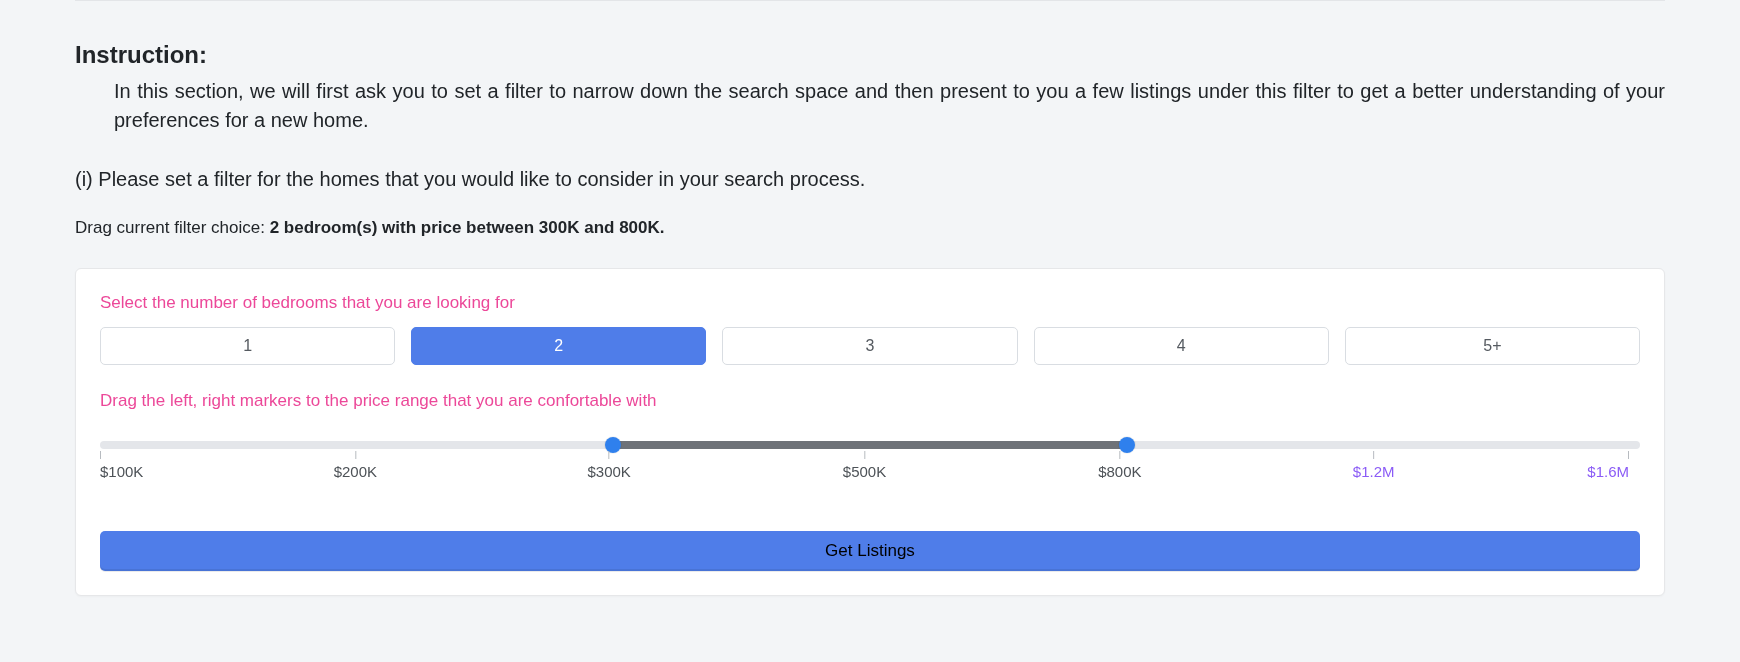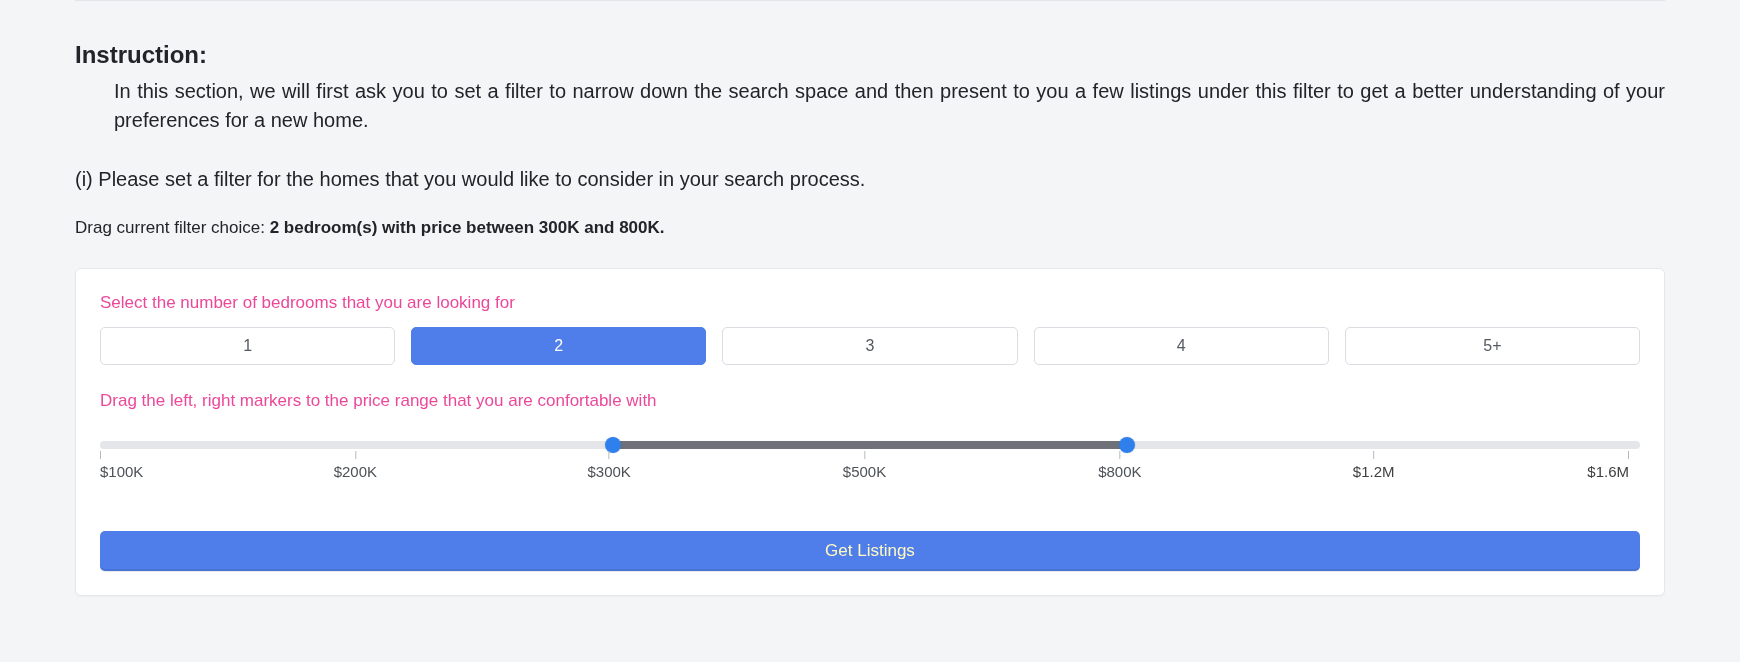--- a/index.html
+++ b/index.html
@@ -139,30 +139,30 @@
     height: 8px;
     background: #b7bbc0;
     margin-top: 2px;
   }
   .tick .lbl {
     margin-top: 4px;
     font-size: 15px;
     white-space: nowrap;
   }
   .tick.enabled .lbl { color: #4d5257; }
-  .tick.disabled .lbl { color: #404040; }
+  .tick.disabled .lbl { color: #8b5cf6; }
   
   .tick.edge-left  { transform: none; left: 0; align-items: flex-start; }
   .tick.edge-right { transform: none; right: 0; left: auto; align-items: flex-end; }
 
   .get-btn {
     width: 100%;
     height: 40px;
     background: #4f7de9;
-    color: #fef9c3;
+    color: #000000;
     border: none;
     border-radius: 5px;
     font-size: 17px;
     cursor: pointer;
     box-shadow: 0 1px 0 rgba(0,0,0,0.08), inset 0 -2px 0 rgba(0,0,0,0.08);
   }
 </style>
 </head>
 <body>
 

